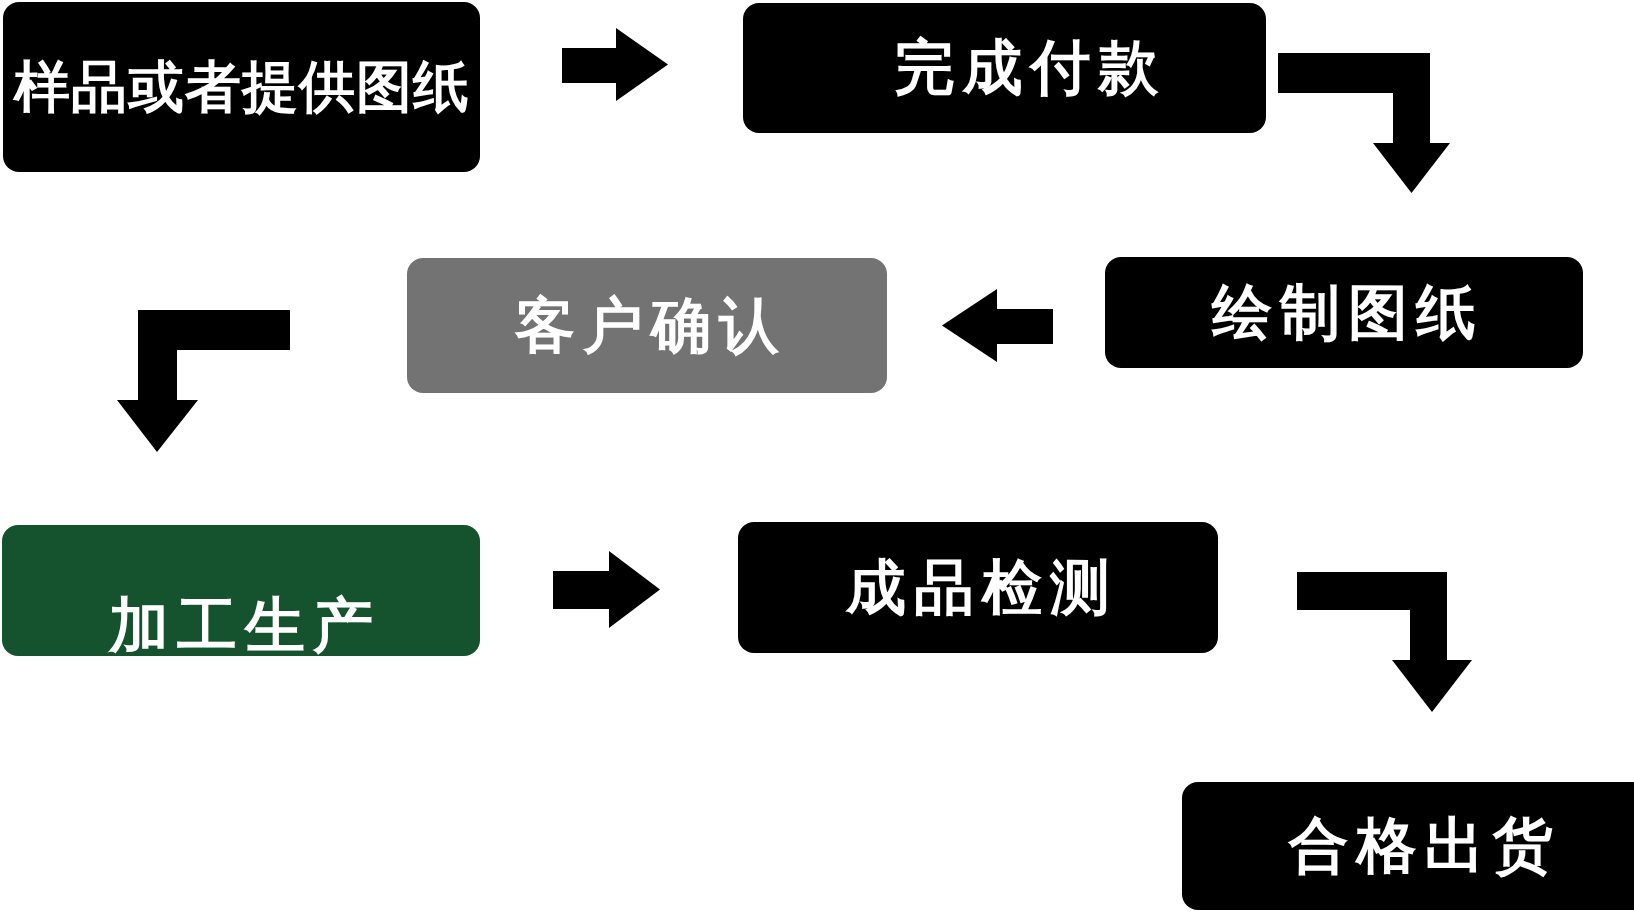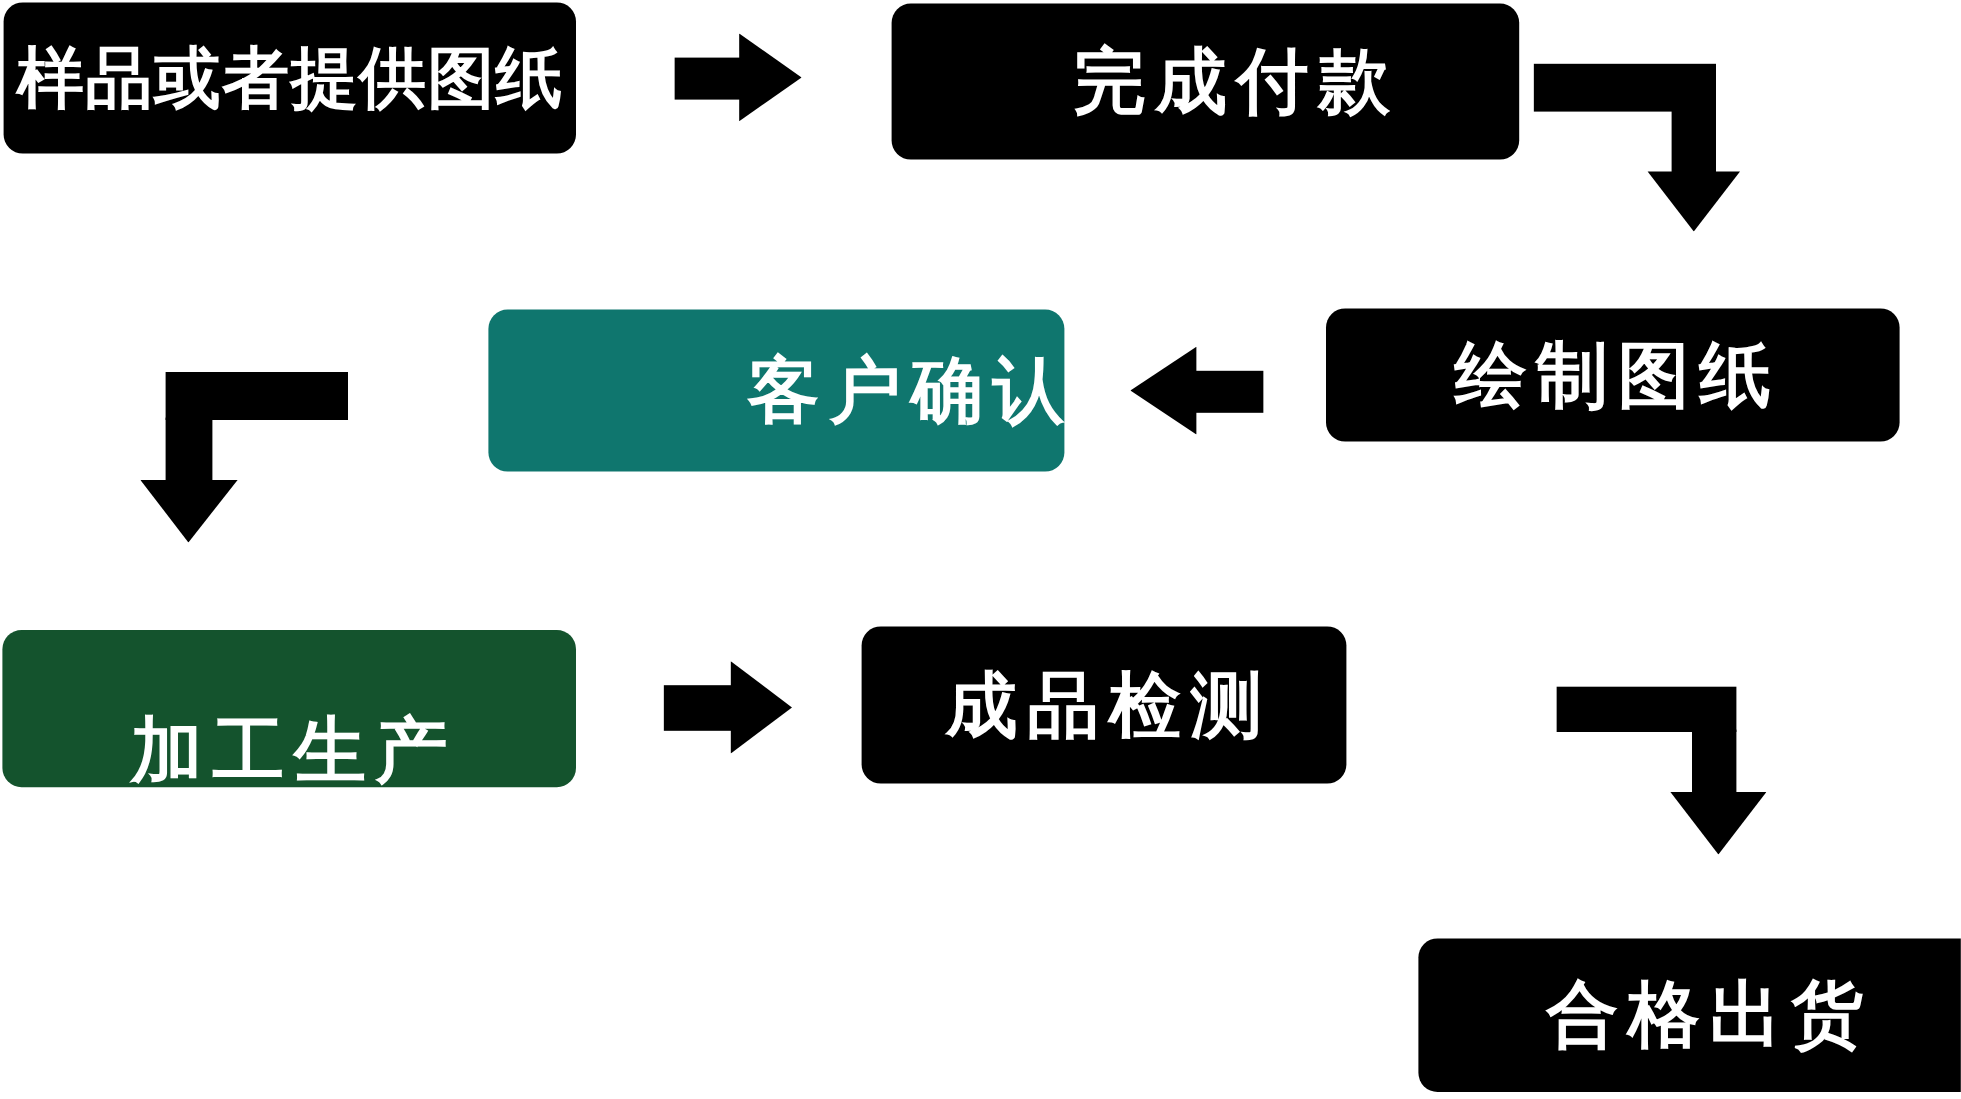--- a/index.html
+++ b/index.html
@@ -39,26 +39,26 @@
     font-size: 56px;
     letter-spacing: 1px;
     margin-right: -1px;
   }
   .arrow {
     position: absolute;
     display: block;
     color: #000000;
   }
   
-  #node-0 { left: 3px;    top: 2px;   width: 477px; height: 126px; }
+  #node-0 { left: 3px;    top: 2px;   width: 477px; height: 170px; }
   #node-1 { left: 743px;  top: 3px;   width: 479px; height: 130px; padding-left: 44px; }
   #node-2 { left: 1105px; top: 257px; width: 478px; height: 111px; }
   #node-3 { left: 407px;  top: 258px; width: 480px; height: 135px; }
   #node-4 { left: 2px;    top: 525px; width: 478px; height: 131px; }
-  #node-5 { left: 718px;  top: 522px; width: 404px; height: 131px; font-family: Liberation Serif, serif; }
+  #node-5 { left: 738px;  top: 522px; width: 480px; height: 131px; font-family: Liberation Serif, serif; }
   #node-6 { left: 1153px; top: 782px; width: 477px; height: 128px; margin-left: 29px; }
   
   #arrow-0 { left: 562px;  top: 28px;  }
   #arrow-1 { left: 1278px; top: 53px;  }
   #arrow-2 { left: 942px;  top: 289px; }
   #arrow-3 { left: 117px;  top: 310px; }
   #arrow-4 { left: 553px;  top: 551px; }
   #arrow-5 { left: 1297px; top: 572px; }
 </style>
 </head>
@@ -87,21 +87,21 @@
 
   <div class="node" id="node-2" style="background: rgb(0, 0, 0); color: rgb(255, 255, 255);">
     <span class="label">绘制图纸</span>
   </div>
 
   <svg class="arrow" id="arrow-2" width="111" height="73" viewBox="0 0 111 73" style="color: rgb(0, 0, 0);">
     <polygon points="0,36.5 55,0 55,73" fill="currentColor"></polygon>
     <rect x="53" y="20" width="58" height="35" fill="currentColor"></rect>
   </svg>
 
-  <div class="node" id="node-3" style="background: #0f766e; color: rgb(255, 255, 255); justify-content: flex-end;">
+  <div class="node" id="node-3" style="background: #737373; color: rgb(255, 255, 255);">
     <span class="label">客户确认</span>
   </div>
 
   <svg class="arrow" id="arrow-3" width="173" height="142" viewBox="0 0 173 142" style="color: rgb(0, 0, 0);">
     <rect x="21" y="0" width="152" height="40" fill="currentColor"></rect>
     <rect x="21" y="38" width="39" height="54" fill="currentColor"></rect>
     <polygon points="0,90 81,90 40,142" fill="currentColor"></polygon>
   </svg>
 
   <div class="node" id="node-4" style="background: #14532d; color: rgb(255, 255, 255); align-items: flex-end;">

